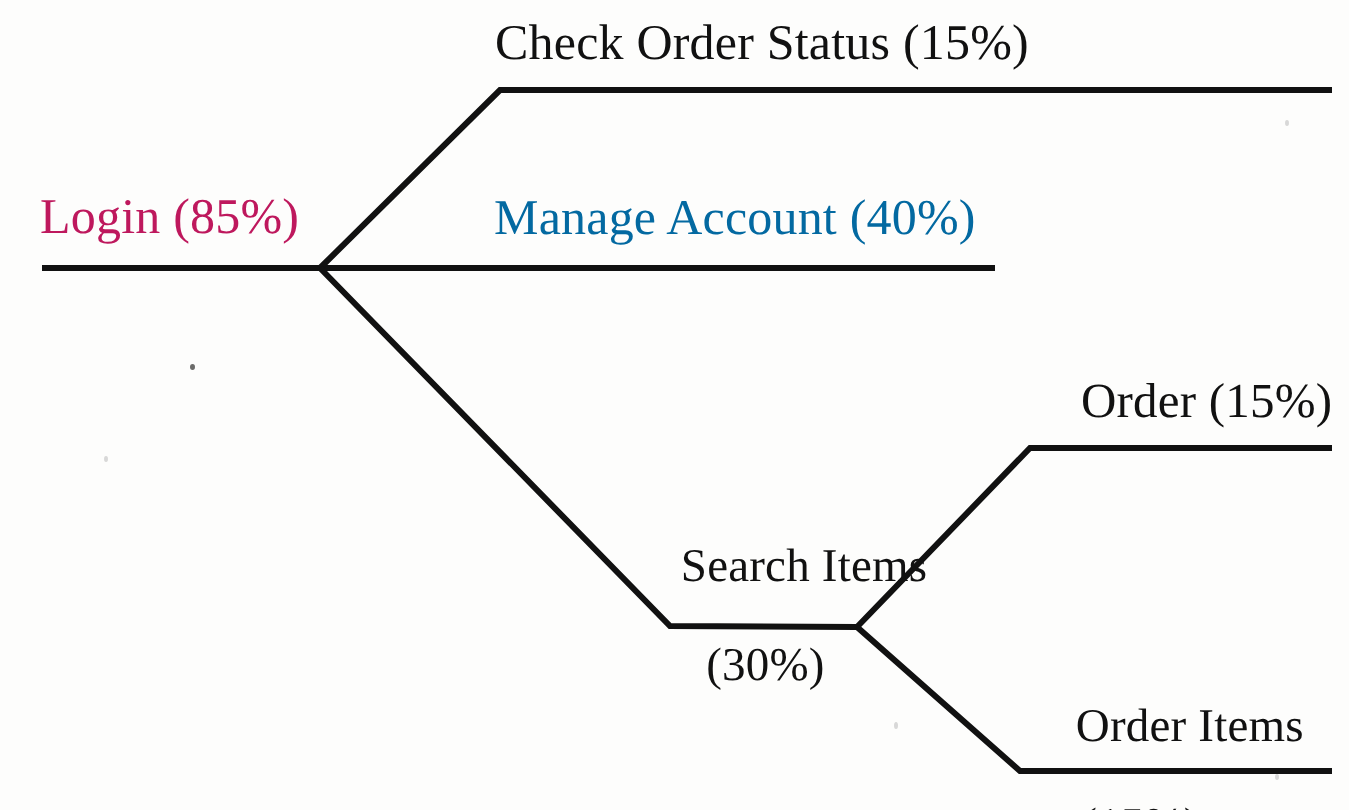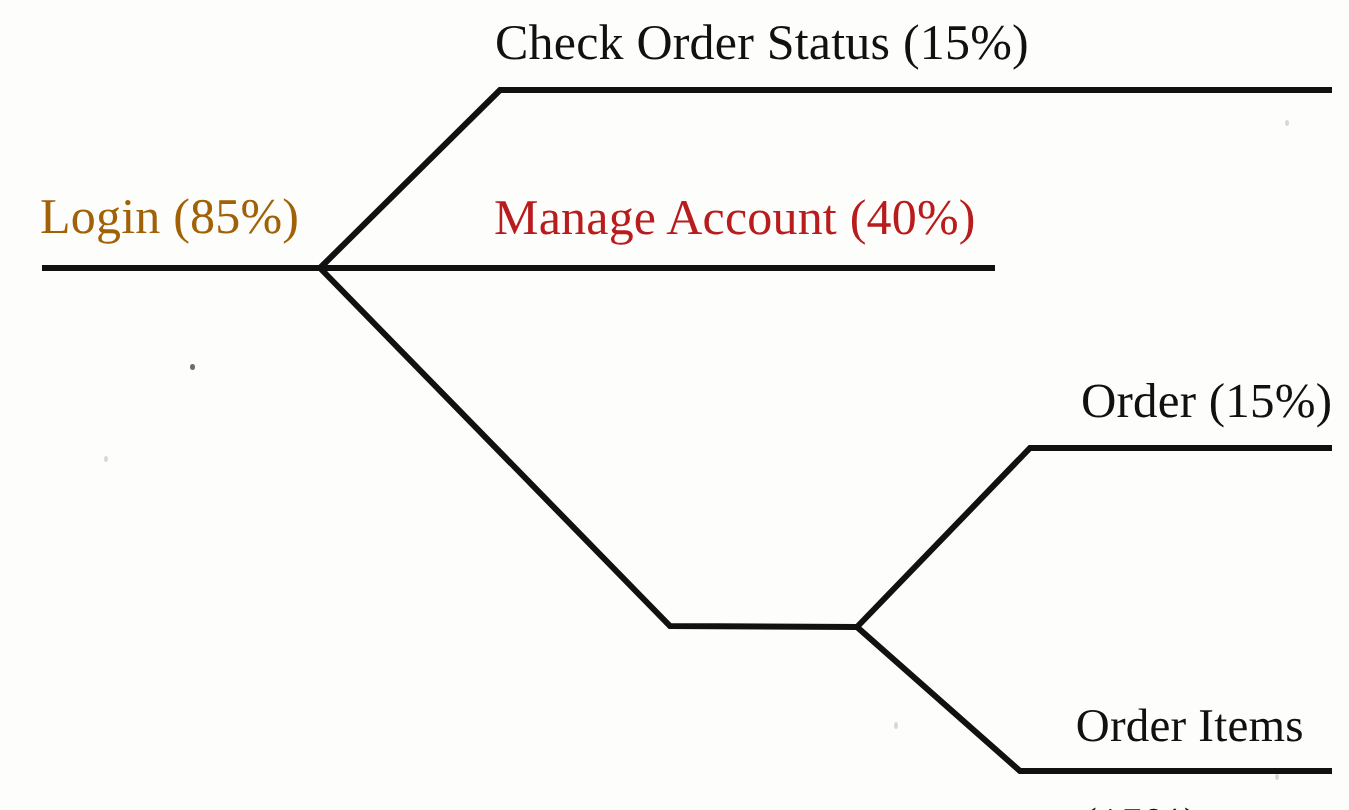--- a/index.html
+++ b/index.html
@@ -109,26 +109,30 @@
       <path d="M 857 627 L 1020 771 L 1332 771"></path>
     </g>
   </svg>
 
   <div class="speck" style="left:190px; top:364px; width:5px; height:6px;"></div>
   <div class="speck-faint" style="left:104px; top:456px; width:4px; height:6px;"></div>
   <div class="speck-faint" style="left:894px; top:722px; width:4px; height:7px;"></div>
   <div class="speck-faint" style="left:1285px; top:120px; width:4px; height:6px;"></div>
   <div class="speck-faint" style="left:1275px; top:774px; width:4px; height:6px;"></div>
 
-  <div class="node-label" id="label-login" style="color: #a16207;">Login (85%)</div>
+  <div class="node-label" id="label-login" style="color: #be185d;">Login (85%)</div>
 
   <div class="node-label" id="label-check-order-status" style="color: rgb(17, 17, 17);">Check Order Status (15%)</div>
 
-  <div class="node-label" id="label-manage-account" style="color: #b91c1c; text-align: center;">Manage Account (40%)</div>
+  <div class="node-label" id="label-manage-account" style="color: #0369a1; text-align: center;">Manage Account (40%)</div>
 
+  <div class="node-label" id="label-search-items" style="color: rgb(17, 17, 17);">
+    <span class="label-line1">Search Items</span>
+    <span class="label-line2">(30%)</span>
+  </div>
 
   <div class="node-label" id="label-order" style="color: rgb(17, 17, 17); margin-left: 41px;">Order (15%)</div>
 
   <div class="node-label" id="label-save-items" style="color: rgb(17, 17, 17);">
     <span class="label-line1">Order Items</span>
     <span class="label-line2">(15%)</span>
   </div>
 
 </div>
 

